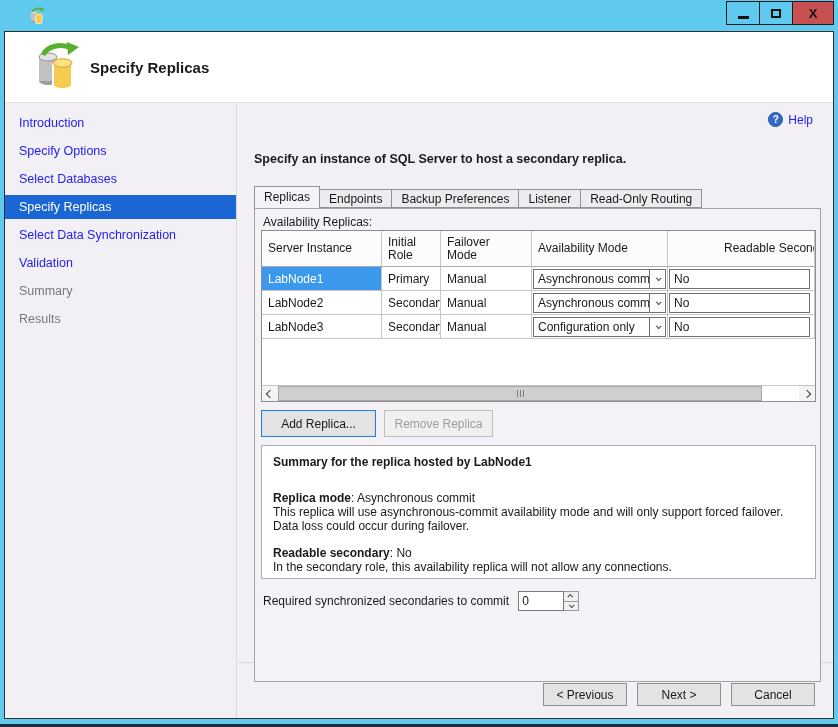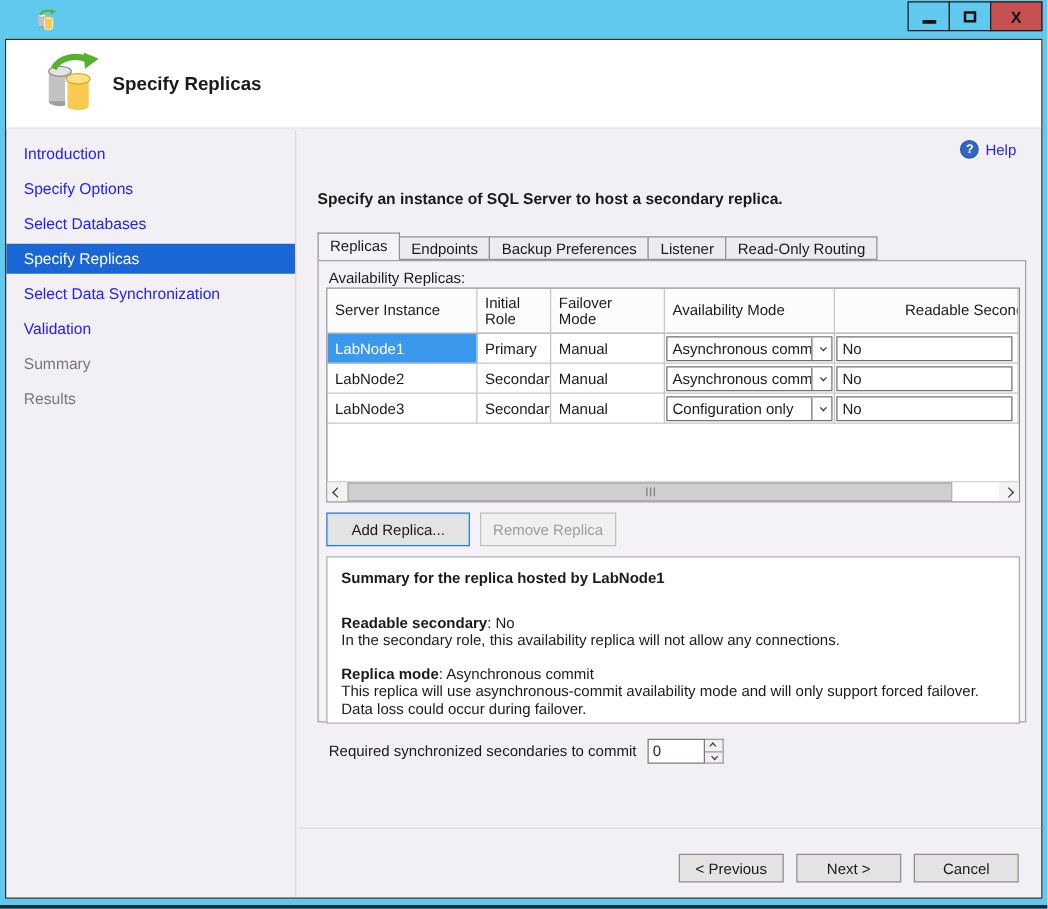--- a/index.html
+++ b/index.html
@@ -51,21 +51,21 @@
   .help-icon { width:15px; height:15px; border-radius:50%; background:#3168C6; border:1px solid #2a57a8;
                color:#fff; font-size:10px; font-weight:bold; display:flex; align-items:center; justify-content:center; }
 
   .instruction { position:absolute; left:16px; top:48px; font-weight:bold; font-size:12.5px; }
 
   .tabstrip { position:absolute; left:16px; top:82px; height:22px; display:flex; align-items:flex-end; z-index:2;justify-content:center; }
   .tab { height:19px; line-height:18px; padding:0 9px; background:#EDEBEF;
          border:1px solid #929292; margin-right:-1px; white-space:nowrap; cursor:pointer; }
   .tab.active { height:22px; line-height:21px; background:#F5F3F7; border-bottom:none; z-index:3; position:relative; }
 
-  .tabpanel { position:absolute; left:16px; top:104px; width:567px; height:370px;
+  .tabpanel { position:absolute; left:16px; top:104px; width:567px; height:474px;
               border:1px solid #A3A3A3; background:#F4F2F6; z-index:1; }
 
   .avail-label { position:absolute; left:8px; top:6px; }
 
   
   .grid { position:absolute; left:6px; top:21px; width:555px; height:172px;
           border:1px solid #8E8E8E; background:#fff; overflow:hidden; }
   .grid-head { display:flex; height:36px; border-bottom:1px solid #ABABAB; background:#FCFCFC; }
   .gh-cell { border-right:1px solid #C6C6C6; display:flex; align-items:center;
              padding-left:6px; overflow:hidden; }
@@ -301,26 +301,26 @@
               </div>
           </div>
         </div>
 
         <div class="btn add-btn">Add Replica...</div>
         <div class="btn remove-btn">Remove Replica</div>
 
         <div class="summary">
           <div class="sum-title">Summary for the replica hosted by LabNode1</div>
           <div class="sum-para">
+            <b>Replica mode</b><span>: Asynchronous commit</span><br>
+            <span>This replica will use asynchronous-commit availability mode and will only support forced failover. Data loss could occur during failover.</span>
+          </div>
+          <div class="sum-para">
             <b>Readable secondary</b><span>: No</span><br>
             <span>In the secondary role, this availability replica will not allow any connections.</span>
-          </div>
-          <div class="sum-para">
-            <b>Replica mode</b><span>: Asynchronous commit</span><br>
-            <span>This replica will use asynchronous-commit availability mode and will only support forced failover. Data loss could occur during failover.</span>
           </div>
         </div>
 
         <div class="quorum">
           <span class="q-label">Required synchronized secondaries to commit</span>
           <input class="spin-input" value="0" style="">
           <div class="spin-btns">
             <div class="spin-btn">
                 <i class="chev up sm"></i>
               </div>

